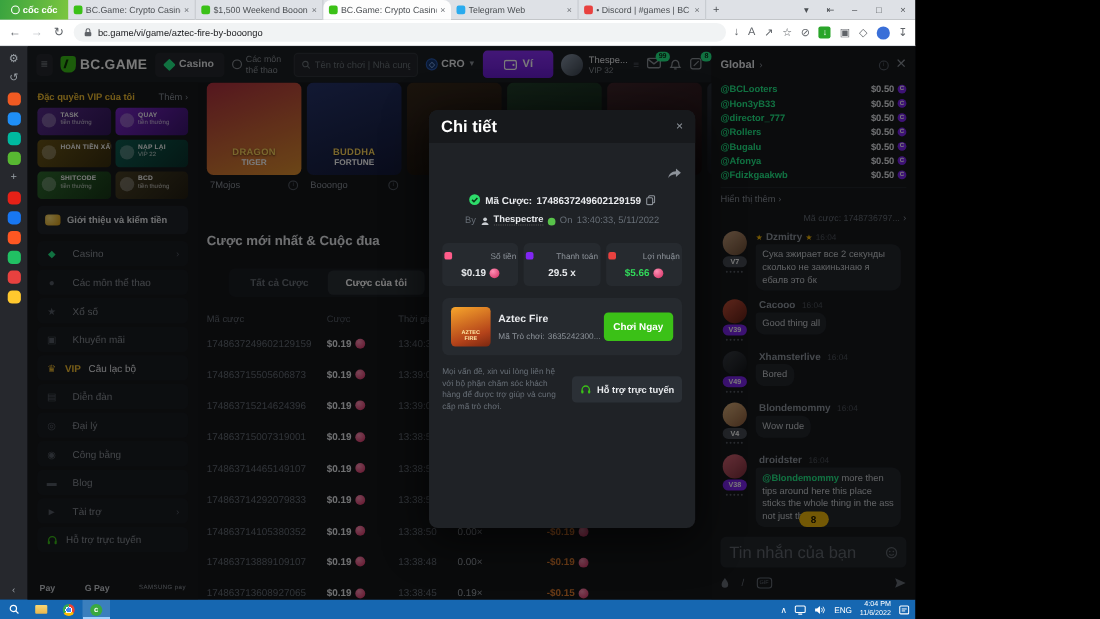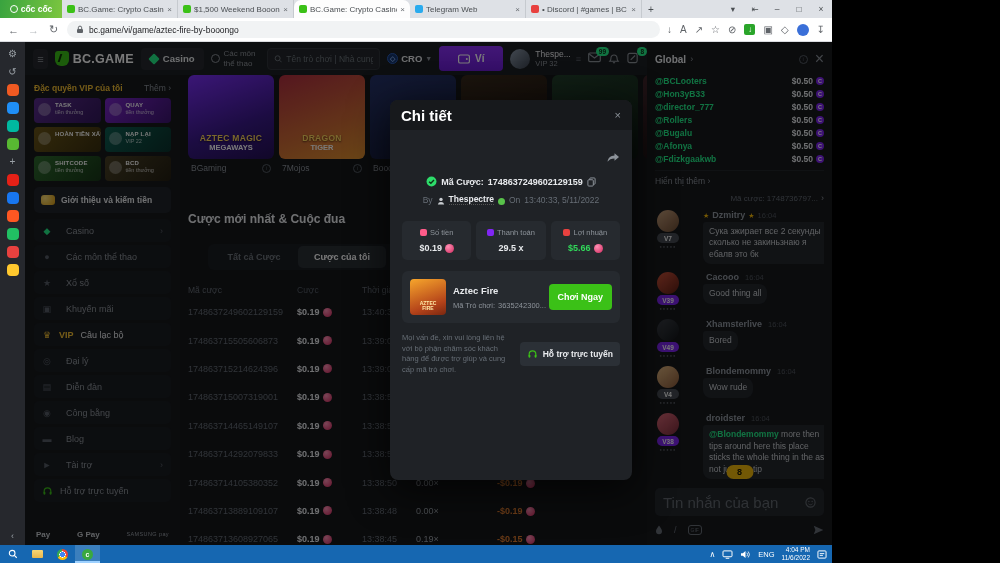--- a/index.html
+++ b/index.html
@@ -108,21 +108,21 @@
 .chev{color:#8d939a;font-size:9px}
 .chead .sp{margin-left:auto;display:flex;gap:7px;align-items:center;color:#8d939a}
 .rain{margin-top:6px;flex:none}
 .rrow{display:flex;justify-content:space-between;align-items:center;height:13px;font-size:8.5px}
 .rname{color:#24ee89;font-weight:bold}
 .ramt{display:flex;align-items:center;gap:3px;color:#e8eaed;font-weight:bold}
 .ccoin{width:8px;height:8px;border-radius:50%;background:#8126f3;color:#fff;font-size:5.5px;display:flex;align-items:center;justify-content:center;font-weight:bold;font-style:normal}
 .showmore{border-top:1px solid #23262b;margin-top:5px;padding:5px 0 2px;color:#8d939a;font-size:8.5px;flex:none}
 .betchip{align-self:flex-end;color:#676e76;font-size:8px;margin:5px 0 7px;display:flex;gap:3px;align-items:center;flex:none}
 .msgs{flex:1;overflow:hidden;display:flex;flex-direction:column;gap:8px}
-.msg{display:flex;gap:22px}
+.msg{display:flex;gap:6px}
 .mave{width:26px;flex:none;display:flex;flex-direction:column;align-items:center;gap:1px}
 .av{width:22px;height:22px;border-radius:50%;background:#3a3f46}
 .lvl{min-width:22px;height:10px;border-radius:5px;background:#474d54;color:#fff;font-size:6.5px;font-weight:bold;display:flex;align-items:center;justify-content:center;padding:0 2px}
 .dots{font-size:4px;color:#5a5f66;letter-spacing:1px}
 .mhead{display:flex;align-items:baseline;gap:3px;font-size:9px}
 .mname{color:#939aa2;font-weight:bold}
 .mtime{color:#51565c;font-size:7.5px}
 .affix{color:#f5b908;font-size:7px}
 .mtext{margin-top:2px;background:#24282d;border-radius:3px 8px 8px 8px;padding:4px 6px;font-size:8.5px;color:#c9cdd1;line-height:1.35;width:max-content;max-width:132px}
 .mention{color:#24ee89;font-weight:bold}
@@ -139,21 +139,21 @@
 .mh .t{font-size:15px;font-weight:bold;color:#fff}
 .mh .x{color:#8d939a;font-size:11px}
 .mb{padding:6px 12px 0}
 .sharerow{display:flex;justify-content:flex-end;height:14px;margin-top:16px}
 .idrow{display:flex;align-items:center;justify-content:center;gap:4px;margin-top:10px;font-size:9px;color:#e8eaed;font-weight:bold;white-space:nowrap}
 .byrow{display:flex;align-items:flex-end;justify-content:center;gap:4px;margin-top:7px;font-size:8.5px;color:#676e76;white-space:nowrap}
 .byrow .who{color:#e8eaed;font-weight:bold;border-bottom:1px dotted #555}
 .frog{width:7px;height:7px;border-radius:50%;background:#58c24a;flex:none}
 .stats{display:flex;gap:5px;margin-top:16px}
 .stat{flex:1;background:#262a2f;border-radius:5px;padding:7px 2px;text-align:center}
-.stat .lab{display:flex;align-items:center;justify-content:center;gap:3px;font-size:7.5px;color:#8d939a}
+.stat .lab{display:flex;align-items:center;justify-content:space-between;gap:3px;font-size:7.5px;color:#8d939a}
 .stat .sic{width:7px;height:7px;border-radius:2px;flex:none}
 .stat .val{margin-top:6px;font-size:9px;font-weight:bold;color:#e8eaed;display:flex;align-items:center;justify-content:center;gap:3px}
 .gcard{margin-top:11px;background:#262a2f;border-radius:6px;padding:8px;display:flex;align-items:center;gap:7px}
 .gthumb{width:36px;height:36px;border-radius:4px;background:linear-gradient(160deg,#f7a62c,#b4431a 70%,#7a2710);display:flex;flex-direction:column;align-items:center;justify-content:flex-end;padding-bottom:3px;flex:none}
 .gthumb span{font-size:5px;font-weight:800;color:#ffe9a8;line-height:1.15}
 .ginfo{flex:1;min-width:0}
 .gname{font-size:9.5px;font-weight:bold;color:#e8eaed}
 .gid{display:flex;align-items:center;gap:3px;margin-top:5px;font-size:7.5px;color:#8d939a;white-space:nowrap}
 .playbtn{background:#3bc117;color:#fff;font-weight:bold;font-size:9px;border-radius:4px;padding:8px 9px;flex:none}
 .notero{display:flex;gap:8px;margin-top:10px;align-items:center}
@@ -451,30 +451,30 @@
               </div>
 
               <div class="mitem">
                 <span class="g" style="color: rgb(245, 192, 50);">♛</span>
                 <span class="gold">VIP</span>
                 <span style="color: rgb(232, 234, 237);">Câu lạc bộ</span>
                 <span class="chev"></span>
               </div>
 
               <div class="mitem">
+                <span class="g">▤</span>
+                <span class="gold"></span>
+                <span>Diễn đàn</span>
+                <span class="chev"></span>
+              </div>
+
+              <div class="mitem">
                 <span class="g">◎</span>
                 <span class="gold"></span>
                 <span>Đại lý</span>
-                <span class="chev"></span>
-              </div>
-
-              <div class="mitem">
-                <span class="g">▤</span>
-                <span class="gold"></span>
-                <span>Diễn đàn</span>
                 <span class="chev"></span>
               </div>
 
               <div class="mitem">
                 <span class="g">◉</span>
                 <span class="gold"></span>
                 <span>Công bằng</span>
                 <span class="chev"></span>
               </div>
 
@@ -502,30 +502,20 @@
             </div>
             <div class="pays">
               <b>Pay</b>
               <b>G Pay</b>
               <span class="sam">SAMSUNG pay</span>
             </div>
           </aside>
 
           <div class="smain">
             <div class="banners">
-              <div class="bcol">
-                <div class="bcard" style="background: linear-gradient(160deg, rgb(123, 47, 247), rgb(59, 26, 138) 60%, rgb(36, 16, 85));">
-                  <div class="bt1">AZTEC MAGIC</div>
-                  <div class="bt2">MEGAWAYS</div>
-                </div>
-                <div class="bprov">
-                  <span>BGaming</span>
-                  <i class="infoc">i</i>
-                </div>
-              </div>
 
               <div class="bcol">
                 <div class="bcard" style="background: linear-gradient(160deg, rgb(178, 48, 65), rgb(224, 146, 47));">
                   <div class="bt1">DRAGON</div>
                   <div class="bt2">TIGER</div>
                 </div>
                 <div class="bprov">
                   <span>7Mojos</span>
                   <i class="infoc">i</i>
                 </div>

